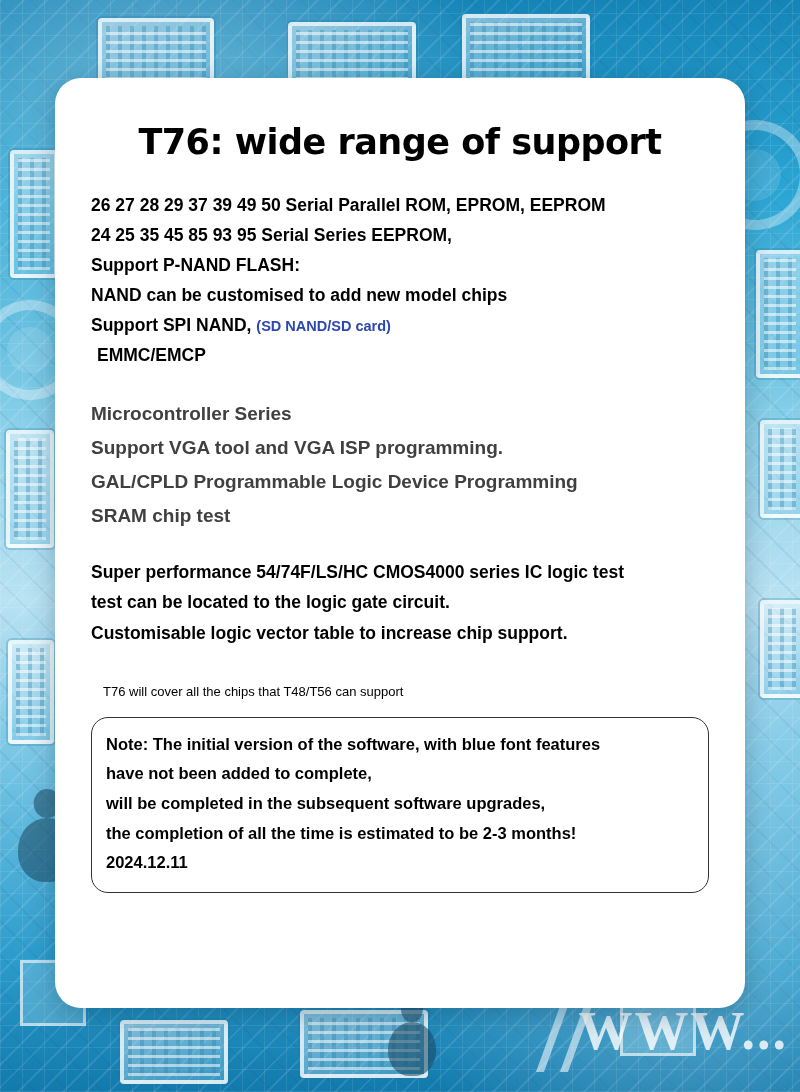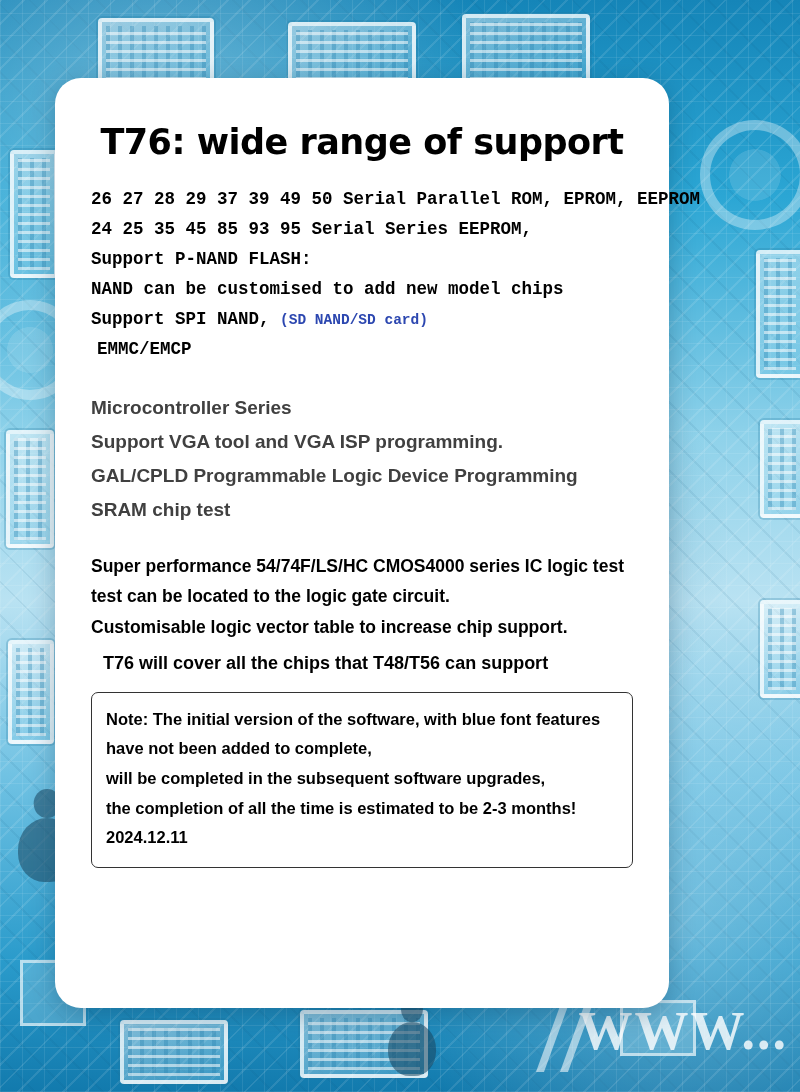--- a/index.html
+++ b/index.html
@@ -109,42 +109,41 @@
     height: 110px;
     background: rgba(255,255,255,0.55);
     transform: skewX(-20deg);
   }
 
   
   #card {
     position: absolute;
     left: 55px;
     top: 78px;
-    width: 614px;
+    width: 690px;
     height: 930px;
     background: #ffffff;
     border-radius: 26px;
     box-shadow: 0 6px 26px rgba(0,40,70,0.30);
     box-sizing: border-box;
     padding: 28px 36px 20px 36px;
   }
 
   #title {
     text-align: center;
     font-size: 35px;
     font-weight: bold;
     color: #000;
     letter-spacing: -0.5px;
     margin: 16px 0 0 0;
     font-family: "DejaVu Sans", sans-serif;
   }
 
   .block {
-    margin-top: 22px;
-    font-family: Liberation Mono, monospace;
+    margin-top: 28px;
   }
   .line {
     font-size: 17.5px;
     font-weight: bold;
     color: #000;
     line-height: 1.72;
     white-space: nowrap;
   }
   .line.indent {
     padding-left: 6px;
@@ -161,32 +160,32 @@
     font-size: 14.5px;
     font-weight: bold;
   }
   .blue-group {
     margin-top: 26px;
   }
   .para-group {
     margin-top: 24px;
   }
   .cover-line {
-    margin-top: 11px;
-    font-size: 18px;
-    font-weight: bold;
+    margin-top: 36px;
+    font-size: 13px;
+    font-weight: normal;
     color: #000;
     padding-left: 12px;
     white-space: nowrap;
   }
 
   #note {
     margin-top: 18px;
     border: 1.5px solid #333;
-    border-radius: 7px;
+    border-radius: 17px;
     padding: 12px 14px 14px 14px;
   }
   #note .line {
     font-size: 16.5px;
     line-height: 1.80;
   }
 </style>
 </head>
 <body>
 

